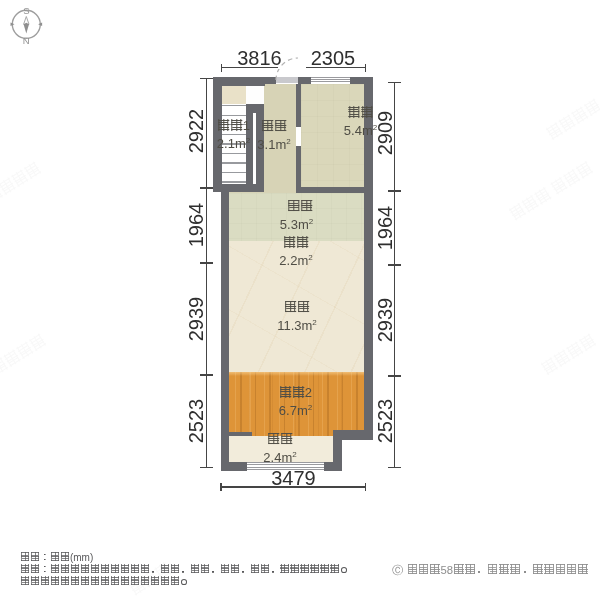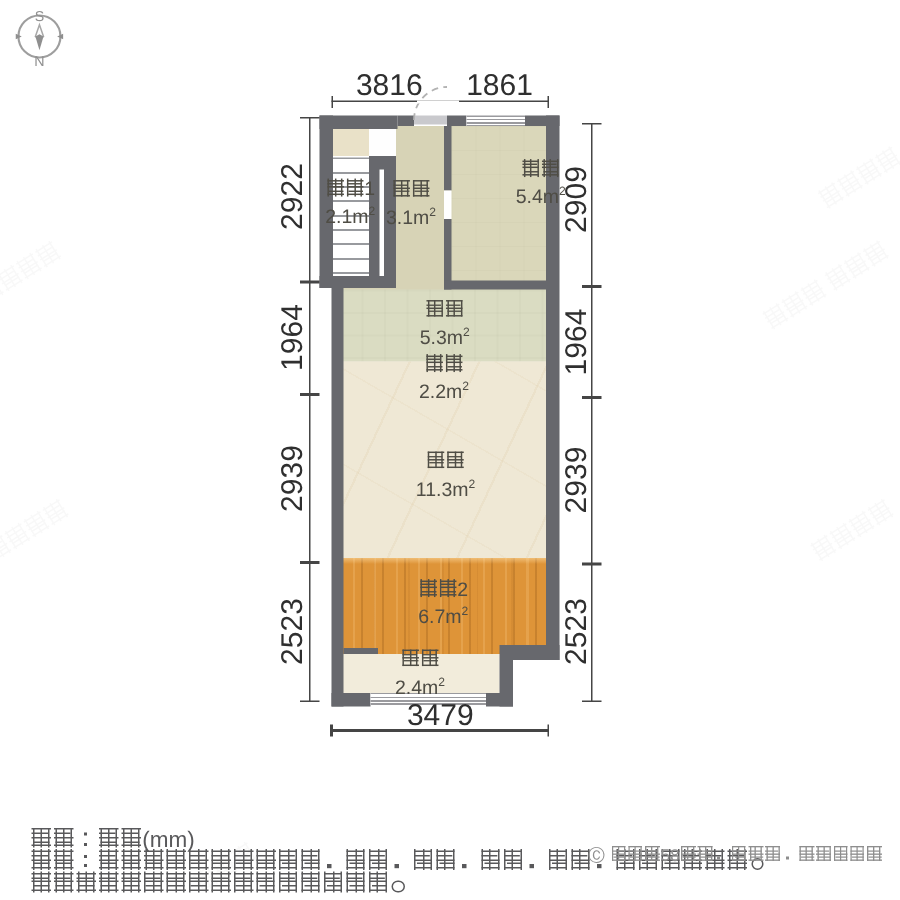--- a/index.html
+++ b/index.html
@@ -141,21 +141,21 @@
   <div class="wall" style="left:323.5px;top:461.5px;width:18.5px;height:9px;"></div>
 
   <div class="dl" style="left:220.6px;top:67.3px;width:145.4px;height:1.2px;"></div>
   <div class="dl" style="left:220.6px;top:63.6px;width:1.2px;height:8.4px;"></div>
   <div class="dl" style="left:364.8px;top:63.6px;width:1.2px;height:8.4px;"></div>
 
   <div class="a" style="left:277.5px;top:66.6px;width:28px;height:2.6px;background:#fff;"></div>
 
   <div class="dim" style="left:259.5px;top:58px;">3816</div>
 
-  <div class="dim" style="left:333px;top:58px;">1861</div>
+  <div class="dim" style="left:333px;top:58px;">2305</div>
 
   <div class="dl" style="left:206px;top:77.5px;width:1.2px;height:390.5px;"></div>
   <div class="dl" style="left:199.6px;top:77.5px;width:13.4px;height:1.2px;"></div>
   <div class="dl" style="left:199.6px;top:187.4px;width:13.4px;height:1.2px;"></div>
   <div class="dl" style="left:199.6px;top:262.4px;width:13.4px;height:1.2px;"></div>
   <div class="dl" style="left:199.6px;top:374.4px;width:13.4px;height:1.2px;"></div>
   <div class="dl" style="left:199.6px;top:466.8px;width:13.4px;height:1.2px;"></div>
 
   <div class="dimv" style="left:196px;top:130.5px;">2922</div>
 
@@ -185,31 +185,31 @@
   <div class="dl" style="left:364.8px;top:482.7px;width:1.2px;height:8.4px;"></div>
 
   <div class="dim" style="left:293.5px;top:477.5px;">3479</div>
 
   <div class="lbl" style="left:233.5px;top:135px;"><span class="z"></span><span class="z"></span>1<br>2.1m<sup>2</sup></div>
 
   <div class="lbl" style="left:274px;top:135.5px;"><span class="z"></span><span class="z"></span><br>3.1m<sup>2</sup></div>
 
   <div class="lbl" style="left:332.5px;top:122px;margin-left:28px;"><span class="z"></span><span class="z"></span><br>5.4m<sup>2</sup></div>
 
-  <div class="lbl" style="left:296.5px;top:215.5px;"><span class="z"></span><span class="z"></span><br>5.3m<sup>2</sup></div>
+  <div class="lbl" style="left:296.5px;top:215.5px;text-align:right;"><span class="z"></span><span class="z"></span><br>5.3m<sup>2</sup></div>
 
   <div class="lbl" style="left:296px;top:252px;"><span class="z"></span><span class="z"></span><br>2.2m<sup>2</sup></div>
 
   <div class="lbl" style="left:297px;top:316.5px;"><span class="z"></span><span class="z"></span><br>11.3m<sup>2</sup></div>
 
   <div class="lbl" style="left:295.5px;top:402px;"><span class="z"></span><span class="z"></span>2<br>6.7m<sup>2</sup></div>
 
   <div class="lbl" style="left:280px;top:448.5px;"><span class="z"></span><span class="z"></span><br>2.4m<sup>2</sup></div>
 
-  <div class="a" style="left:20px;top:551.5px;color:#59595b;font-size:15px;line-height:12.1px;white-space:nowrap;">
+  <div class="a" style="left:20px;top:551.5px;color:#59595b;font-size:10px;line-height:12.1px;white-space:nowrap;">
     <span class="z"></span><span class="z"></span><span class="zc"></span><span class="z"></span><span class="z"></span>(mm)<br>
     <span class="z"></span><span class="z"></span><span class="zc"></span><span class="z"></span><span class="z"></span><span class="z"></span><span class="z"></span><span class="z"></span><span class="z"></span><span class="z"></span><span class="z"></span><span class="z"></span><span class="z"></span><span class="zd"></span><span class="z"></span><span class="z"></span><span class="zd"></span><span class="z"></span><span class="z"></span><span class="zd"></span><span class="z"></span><span class="z"></span><span class="zd"></span><span class="z"></span><span class="z"></span><span class="zd"></span><span class="z"></span><span class="z"></span><span class="z"></span><span class="z"></span><span class="z"></span><span class="z"></span><span class="zo"></span><br>
     <span class="z"></span><span class="z"></span><span class="z"></span><span class="z"></span><span class="z"></span><span class="z"></span><span class="z"></span><span class="z"></span><span class="z"></span><span class="z"></span><span class="z"></span><span class="z"></span><span class="z"></span><span class="z"></span><span class="z"></span><span class="z"></span><span class="zo"></span>
   </div>
 
   <div class="a" style="left:392px;top:562.5px;color:#8e8e8e;font-size:11.3px;letter-spacing:0.1px;white-space:nowrap;">Ⓒ <span class="z"></span><span class="z"></span><span class="z"></span>58<span class="z"></span><span class="z"></span><span class="zd"></span><span class="z"></span><span class="z"></span><span class="z"></span><span class="zd"></span><span class="z"></span><span class="z"></span><span class="z"></span><span class="z"></span><span class="z"></span></div>
 
 </div>
 
 </body></html>

